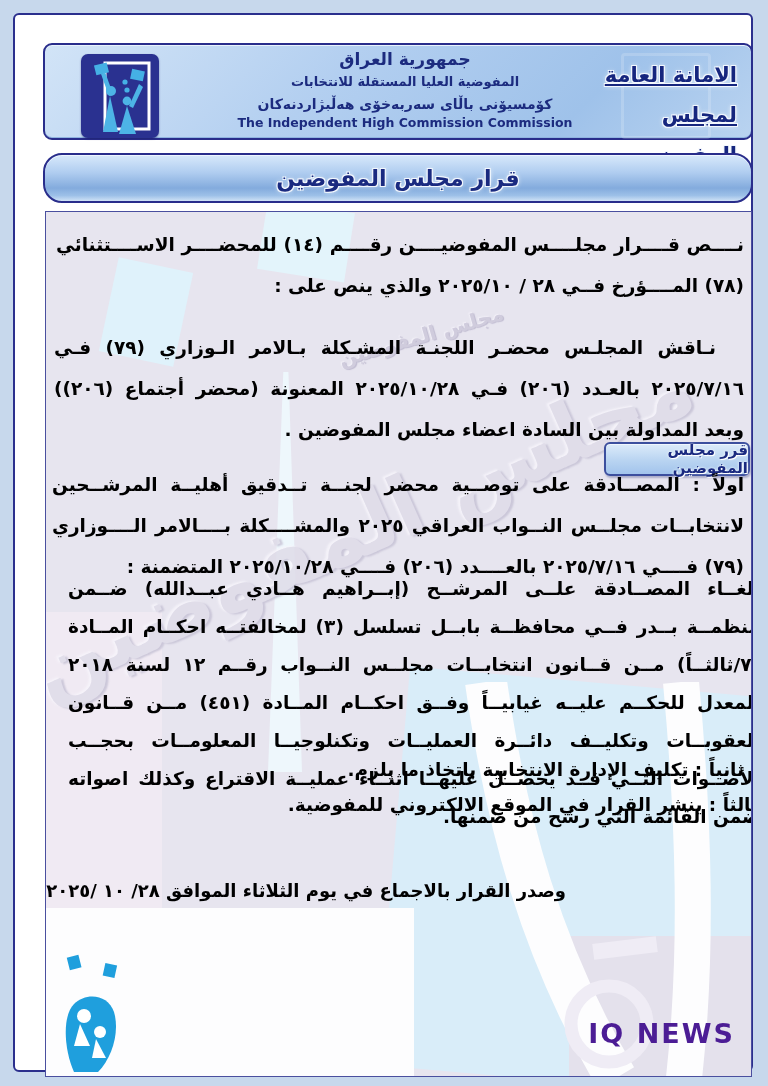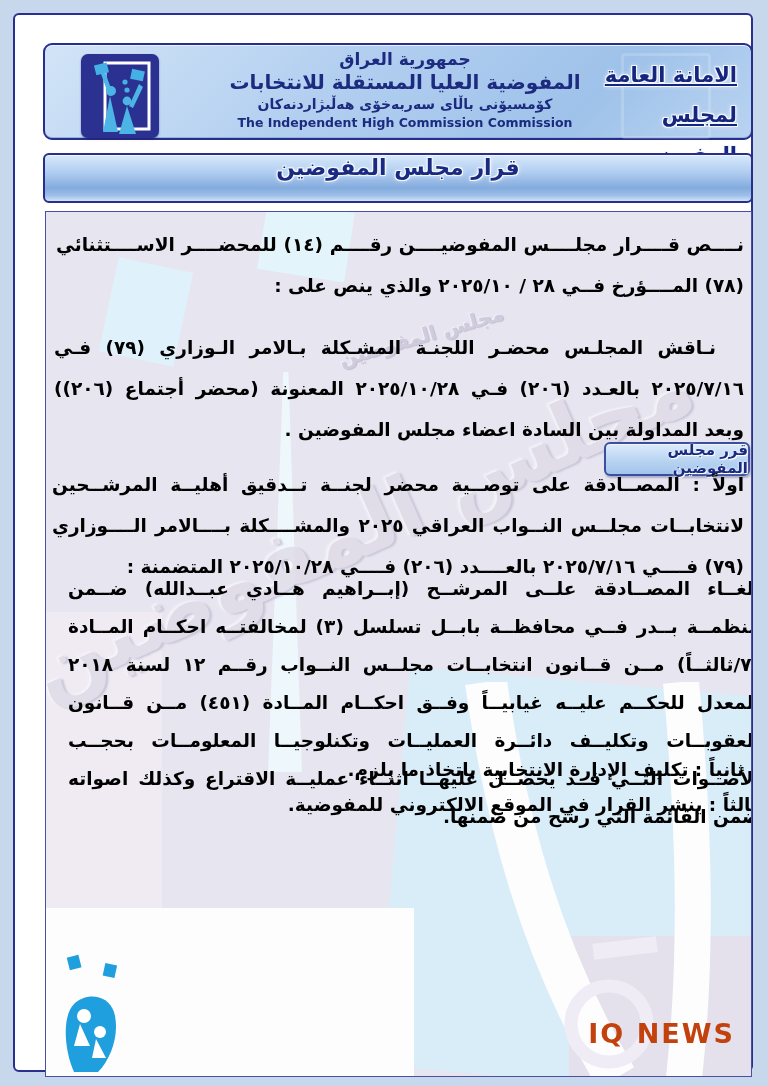--- a/index.html
+++ b/index.html
@@ -26,42 +26,42 @@
   .hdr-logo {
     position:absolute; left:36px; top:9px; width:78px; height:84px;
     background:#2a3190; border-radius:7px;
     box-shadow:0 1px 2px rgba(20,25,90,.45);
   }
   .hdr-center {
     position:absolute; left:170px; top:3px; width:380px; height:96px;
     text-align:center; color:#1c2b7f;
   }
   .hdr-center .ar1 { font-size:17px; font-weight:bold; line-height:22px; direction:rtl; }
-  .hdr-center .ar2 { font-size:20px; font-weight:bold; line-height:24px; direction:rtl; }
+  .hdr-center .ar2 { font-size:13px; font-weight:bold; line-height:24px; direction:rtl; }
   .hdr-center .ku  { font-size:14px; font-weight:bold; line-height:20px; direction:rtl; }
   .hdr-center .en  { font-size:12.5px; font-weight:bold; line-height:17px; }
   .hdr-right {
     position:absolute; right:14px; top:10px; width:175px; height:84px;
     text-align:right; color:#16267e; direction:rtl;text-decoration:underline;
   }
   .hdr-right .l1, .hdr-right .l2 {
     font-size:21px; font-weight:bold; line-height:40px;
     text-shadow:-1px -1px 0 #f2f7fd, 1px -1px 0 #f2f7fd, -1px 1px 0 #f2f7fd, 1px 1px 0 #f2f7fd, 0 0 5px #ffffff;
   }
   .hdr-right-wm {
     position:absolute; right:40px; top:8px; width:90px; height:86px;
     border:3px solid rgba(255,255,255,.35); border-radius:4px; opacity:.5;
   }
   
   .title-bar {
     position:absolute; left:28px; top:138px; width:710px; height:50px;
-    border:2px solid #292d8b; border-radius:6px;
+    border:2px solid #292d8b; border-radius:19px;
     background:linear-gradient(180deg,#d8e9fb 0%,#b0cdf0 38%,#83abdd 72%,#9dc0e8 88%,#cfe2f6 100%);
     box-shadow:inset 0 1px 0 #eef6ff;
-    display:flex; align-items:flex-start; justify-content:center;
+    display:flex; align-items:center; justify-content:center;
   }
   .title-bar .t {
     font-size:22px; font-weight:bold; color:#1a2a80; direction:rtl;
     text-shadow:-1px -1px 0 #f2f7fd, 1px -1px 0 #f2f7fd, -1px 1px 0 #f2f7fd, 1px 1px 0 #f2f7fd, 0 0 5px #ffffff;
   }
   
   .body-panel {
     position:absolute; left:30px; top:196px; width:707px; height:866px;
     background:#e7e5ef; border:1px solid #4a4f9f;
     overflow:hidden;
@@ -84,21 +84,21 @@
     transform:rotate(-24deg); transform-origin:center;
     text-shadow:2px 2px 2px #c6c2d5, -2px -2px 2px #f7f5fb;
   }
   .wm-emboss-small {
     left:290px; top:112px; font-size:20px; font-weight:bold; direction:rtl;
     color:#ccc8da; opacity:.85; transform:rotate(-16deg);
     text-shadow:1px 1px 1px #bab5cc, -1px -1px 1px #f4f2f9;
   }
   .wm-iq {
     right:16px; top:806px; font-size:27px; letter-spacing:2px;
-    color:#c2410c; font-weight:bold; white-space:nowrap;
+    color:#4c1d95; font-weight:bold; white-space:nowrap;
   }
   .wm-ring { right:80px; top:720px; }
   .wm-smalllogo { left:14px; top:742px; }
   
   .para {
     position:absolute; direction:rtl; text-align:justify;
     font-weight:bold; color:#000000; font-size:18.5px;
   }
   .p-intro  { left:10px; top:12px;  width:688px; line-height:41px; }
   .p-disc   { left:8px;  top:115px; width:690px; line-height:41px; text-indent:28px; }
@@ -191,15 +191,16 @@
     <div class="para p-disc">نـاقش المجلـس محضـر اللجنـة المشـكلة بـالامر الـوزاري (٧٩) فـي ‪٢٠٢٥/٧/١٦‬ بالعـدد (٢٠٦) فـي ‪٢٠٢٥/١٠/٢٨‬ المعنونة (محضر أجتماع (٢٠٦)) وبعد المداولة بين السادة اعضاء مجلس المفوضين .</div>
 
     <div class="decided-badge">
       <div class="b">قرر مجلس المفوضين</div>
     </div>
 
     <div class="para p-first">اولاً : المصــادقة على توصــية محضر لجنــة تــدقيق أهليــة المرشــحين لانتخابــات مجلــس النــواب العراقي ٢٠٢٥ والمشــــكلة بــــالامر الــــوزاري (٧٩) فــــي ‪٢٠٢٥/٧/١٦‬ بالعــــدد (٢٠٦) فــــي ‪٢٠٢٥/١٠/٢٨‬ المتضمنة :</div>
     <div class="para p-ghaa">الغــاء المصــادقة علــى المرشــح (إبــراهيم هــادي عبــدالله) ضــمن منظمــة بــدر فــي محافظــة بابــل تسلسل (٣) لمخالفتــه احكــام المــادة (٧/ثالثــاً) مــن قــانون انتخابــات مجلــس النــواب رقــم ١٢ لسنة ٢٠١٨ المعدل للحكــم عليــه غيابيــاً وفــق احكــام المــادة (٤٥١) مــن قــانون العقوبــات وتكليــف دائــرة العمليــات وتكنلوجيــا المعلومــات بحجــب الأصــوات التــي قــد يحصــل عليهــا اثنــاء عمليــة الاقتراع وكذلك اصواته ضمن القائمة التي رشح من ضمنها.</div>
     <div class="para p-second">ثانياً : تكليف الإدارة الانتخابية باتخاذ ما يلزم.</div>
     <div class="para p-third">ثالثاً : ينشر القرار في الموقع الالكتروني للمفوضية.</div>
+    <div class="para p-close">وصدر القرار بالاجماع في يوم الثلاثاء الموافق   ‪٢٨/ ١٠ /٢٠٢٥‬</div>
   </div>
 
 </div>
 
 </body></html>

